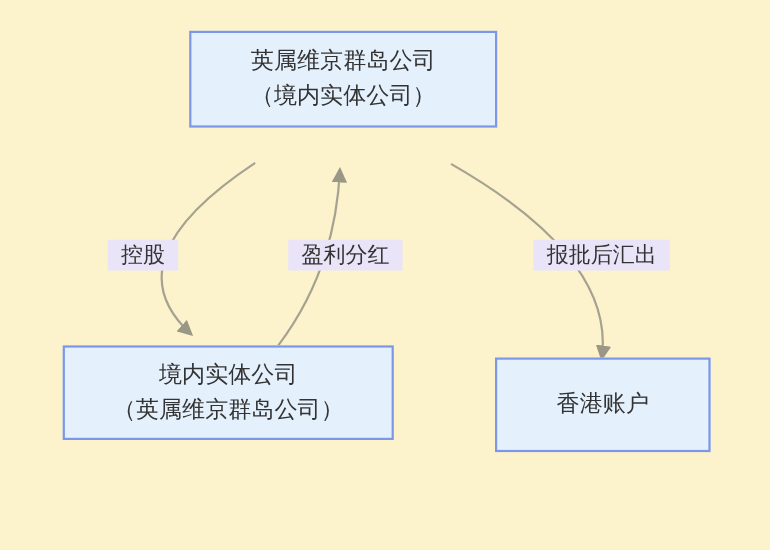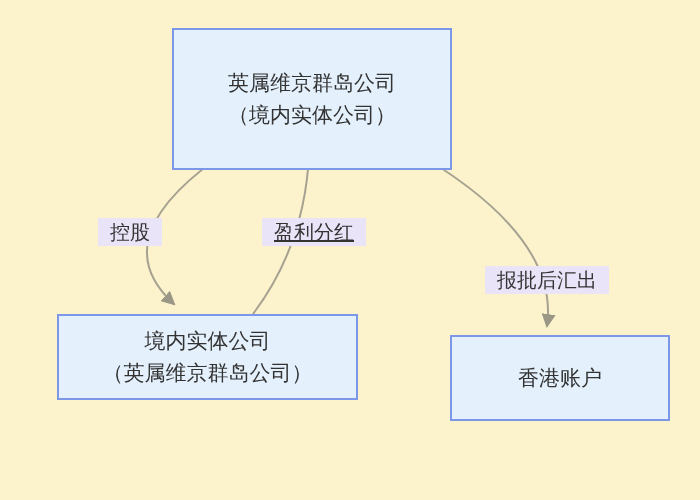--- a/index.html
+++ b/index.html
@@ -37,36 +37,36 @@
     border: 2px solid var(--node_border, #7C96E8);
     display: flex;
     flex-direction: column;
     align-items: center;
     justify-content: center;
     text-align: center;
     color: var(--text, #333333);
     font-size: 21px;
     line-height: 32px;
   }
-  .node-bvi    { left: 172px; top: 28px;  width: 280px; height: 142px; }
+  .node-bvi    { left: 172px; top: 28px;  width: 280px; height: 88px; }
   .node-onshore{ left: 57px;  top: 314px; width: 301px; height: 86px; }
-  .node-hk     { left: 450px; top: 335px; width: 220px; height: 86px; }
+  .node-hk     { left: 450px; top: 325px; width: 196px; height: 86px; }
   .edge-label {
     position: absolute;
     transform: translate(-50%, -50%);
     background: var(--label_bg, #EAE4F8);
     color: var(--text, #333333);
     font-size: 20px;
     line-height: 24px;
     padding: 2px 12px;
     white-space: nowrap;
   }
   .edge-label-holding  { left: 130px; top: 232px; }
-  .edge-label-dividend { left: 314px; top: 232px; text-decoration: underline; }
-  .edge-label-remit    { left: 547px; top: 232px; margin-top: 48px; }
+  .edge-label-dividend { left: 314px; top: 232px; }
+  .edge-label-remit    { left: 547px; top: 232px; }
 </style>
 </head>
 <body>
 
 <div class="canvas">
 
   <svg class="edges" viewBox="0 0 700 500">
     <defs>
       <marker id="arrow" viewBox="0 0 10 10" refX="8.5" refY="5" markerWidth="7" markerHeight="7" orient="auto">
         <path class="arrowhead" d="M0,0 L10,5 L0,10 Z"></path>

